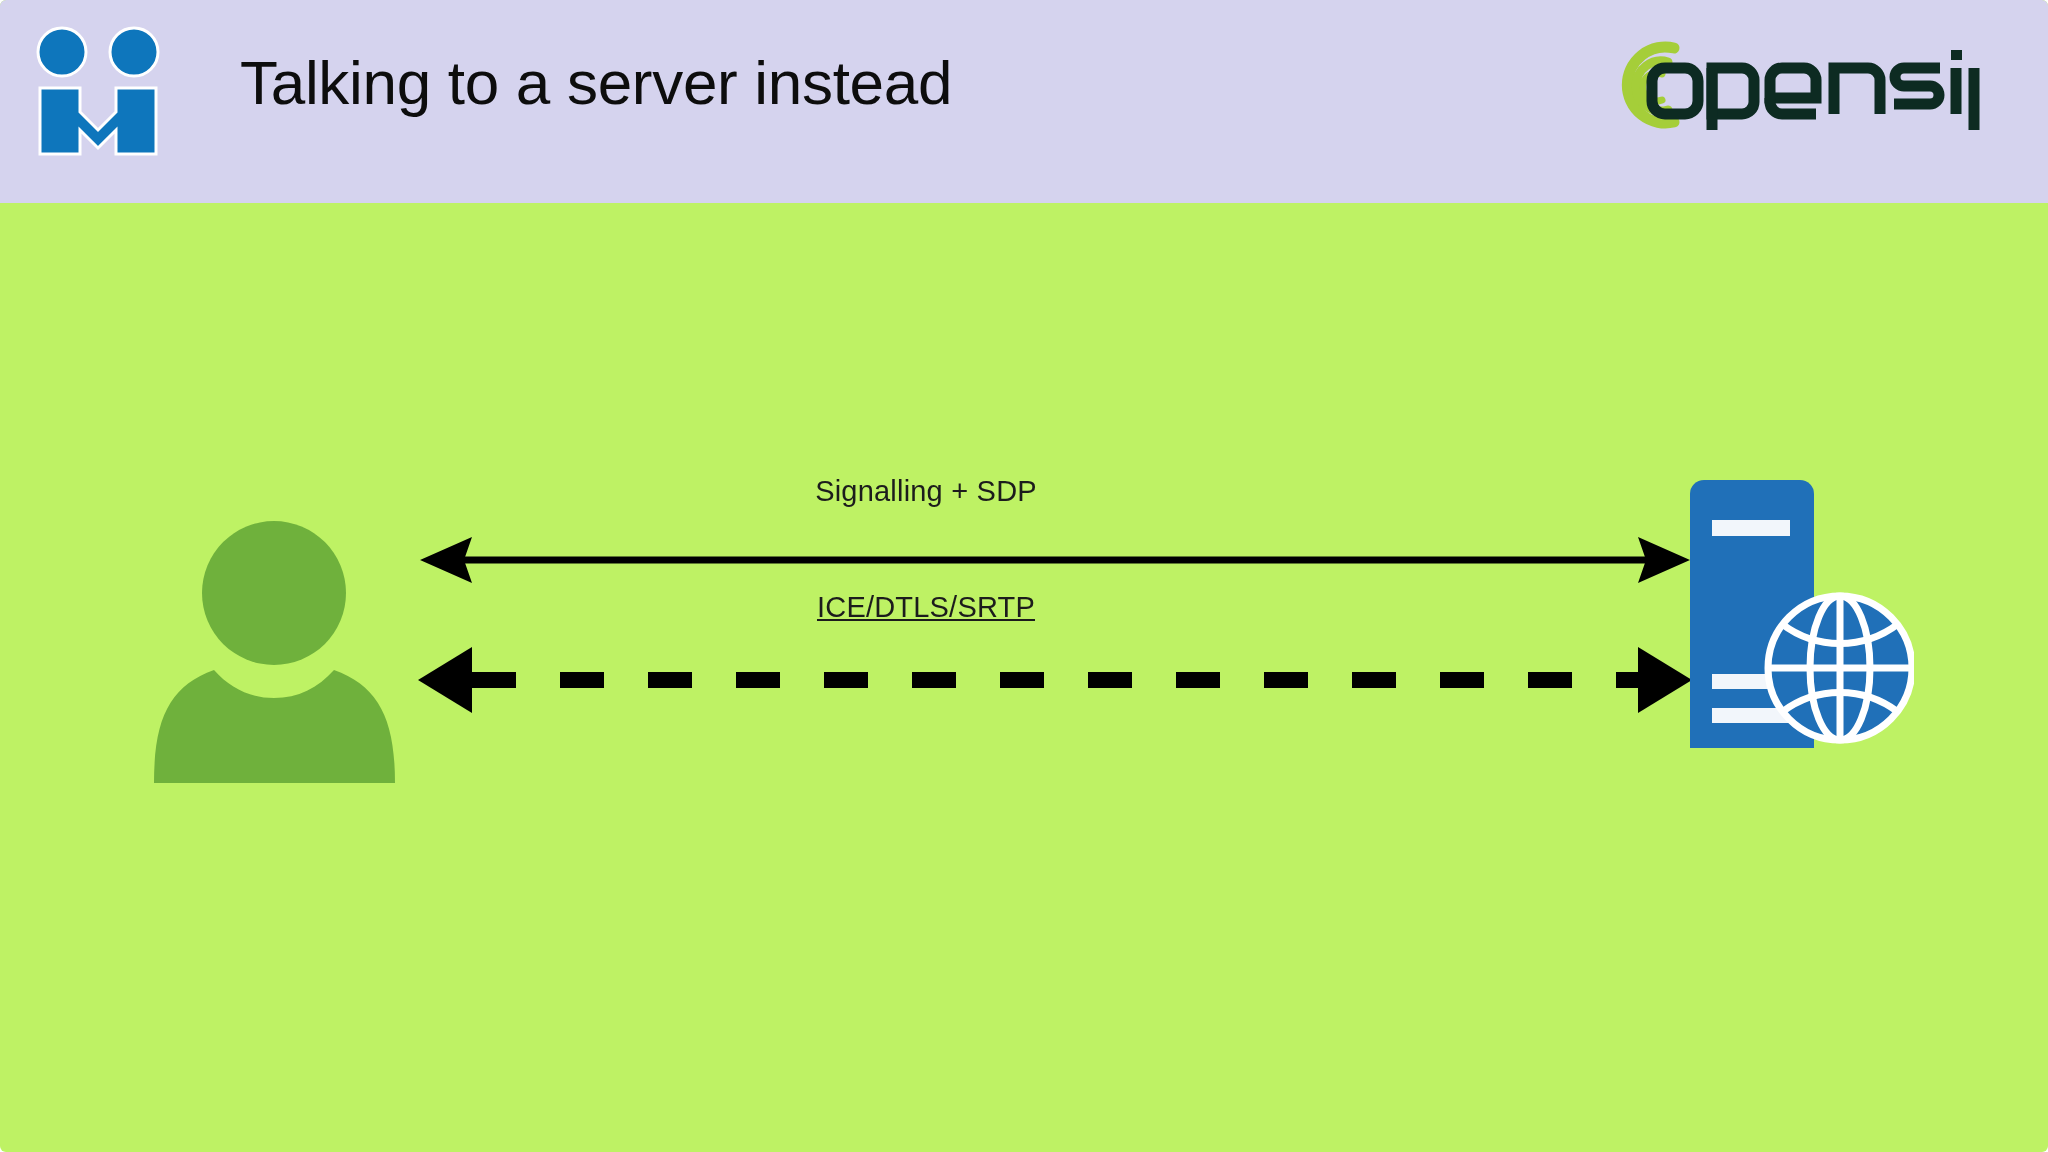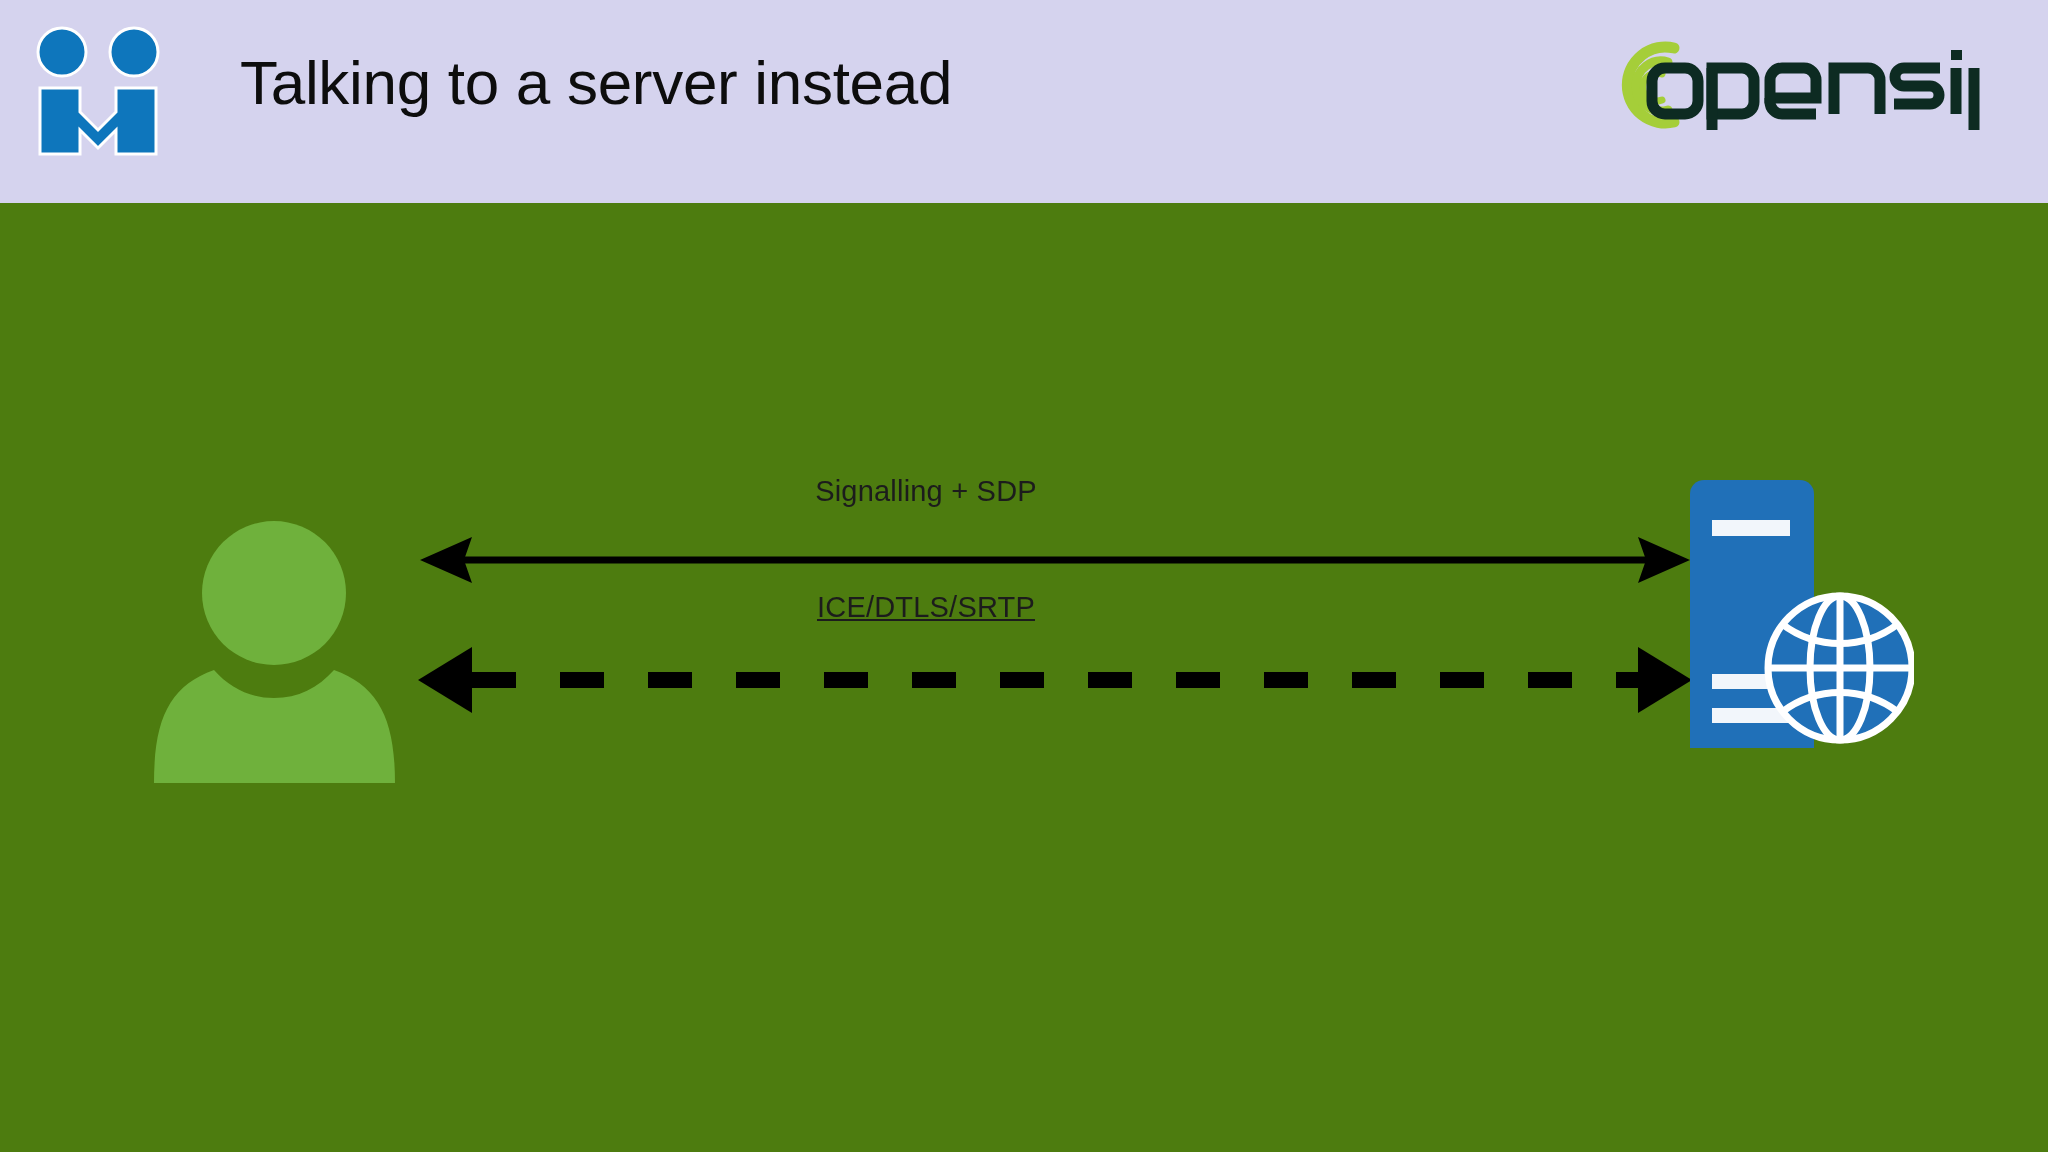--- a/index.html
+++ b/index.html
@@ -8,22 +8,23 @@
     padding: 0;
     background: #ffffff;
   }
   body {
     font-family: "Liberation Sans", sans-serif;
   }
   .slide {
     position: relative;
     width: 2048px;
     height: 1152px;
-    background: #4d7c0f;
+    background: #bef264;
     overflow: hidden;
+    border-radius: 6px;
   }
 
   
   .header-band {
     position: absolute;
     left: 0;
     top: 0;
     width: 2048px;
     height: 203px;
     background: #d5d3ee;

